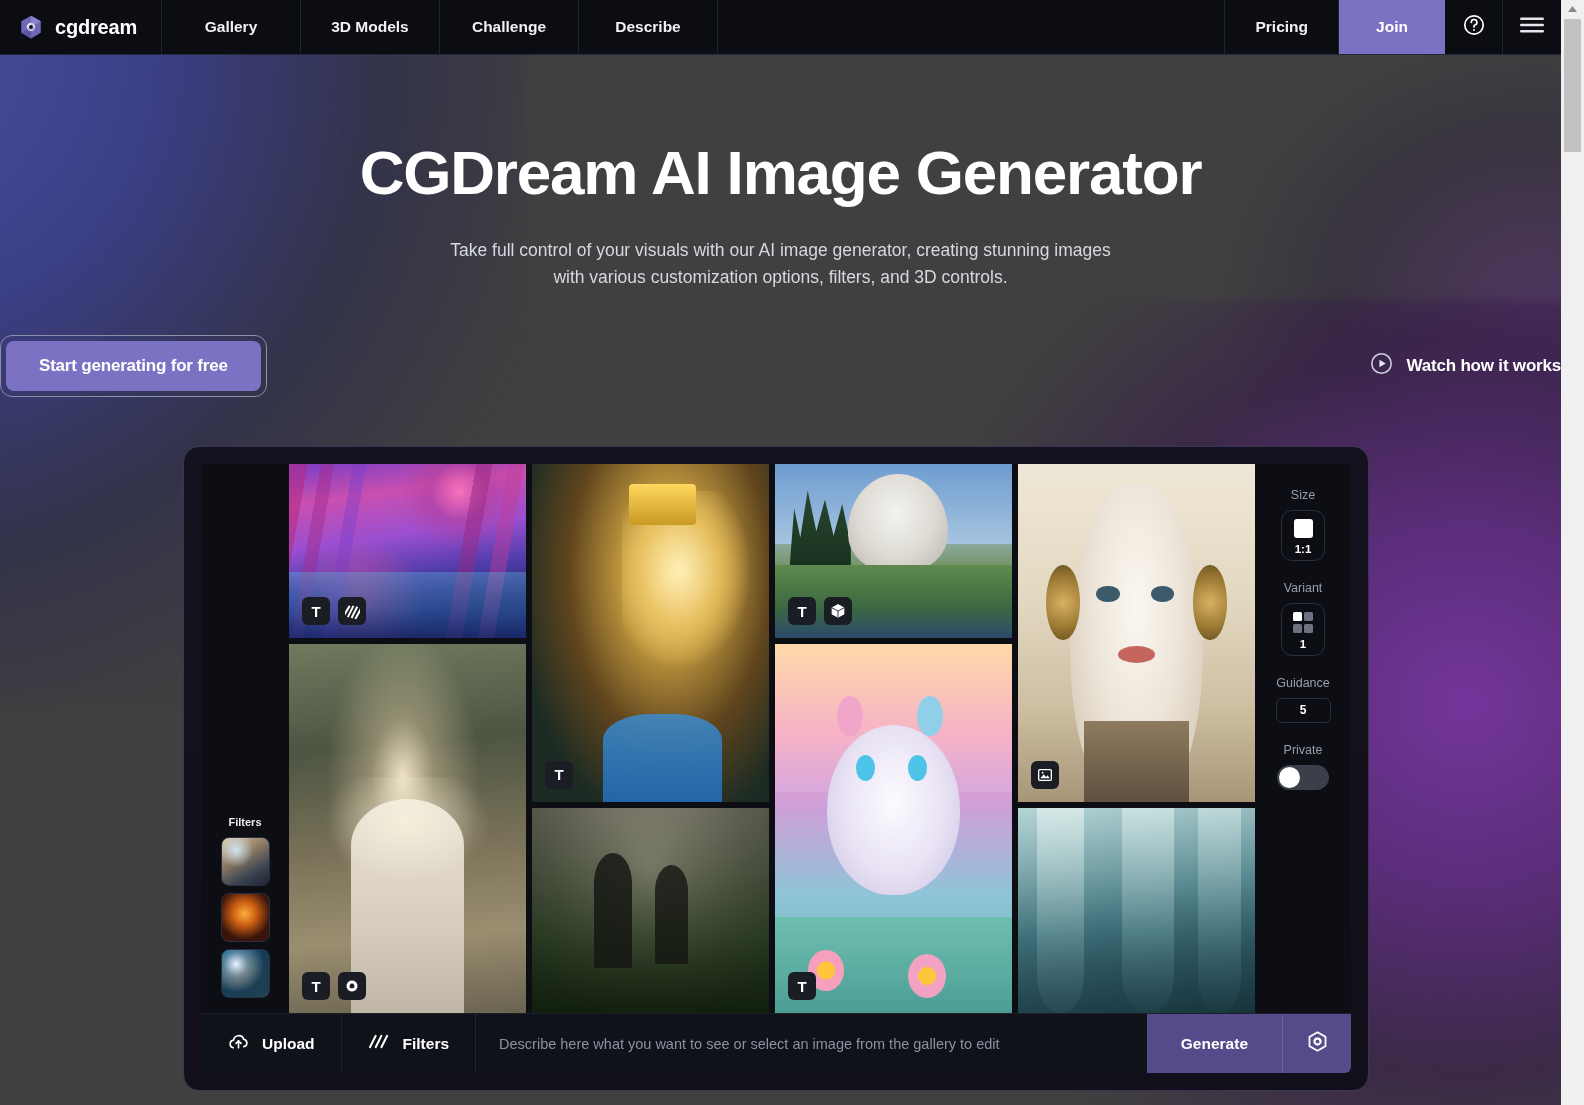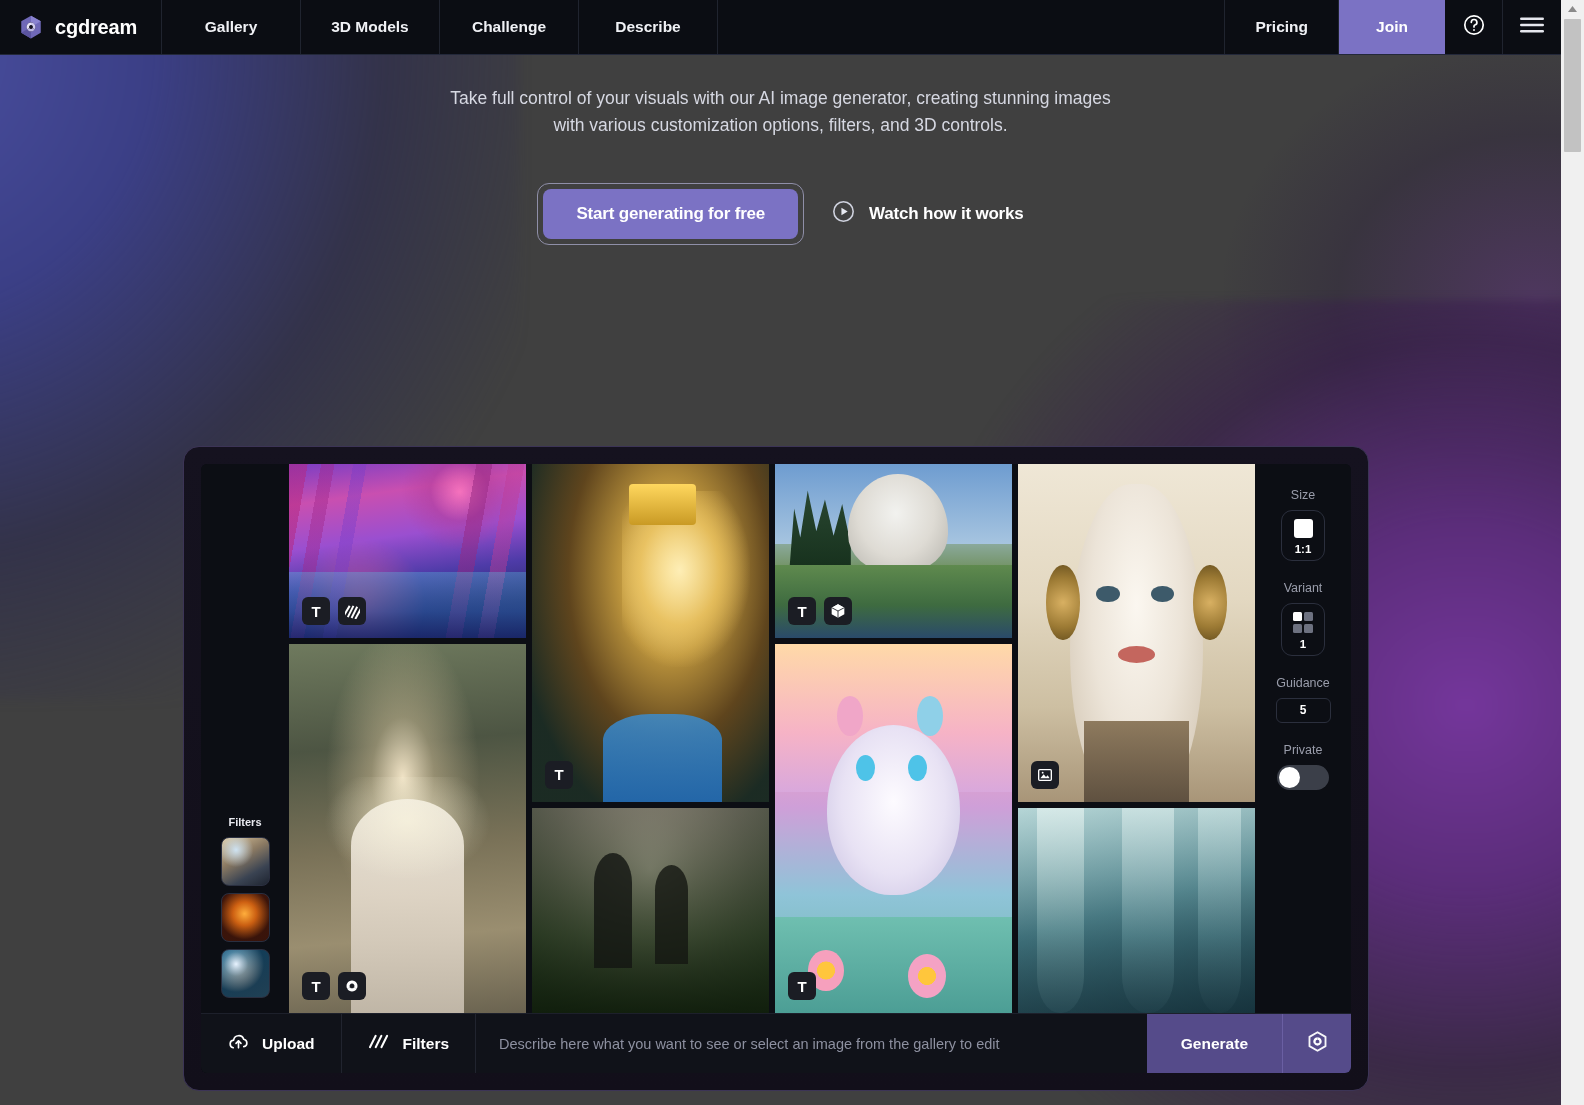--- a/index.html
+++ b/index.html
@@ -75,21 +75,21 @@
   .hero { position:absolute; top:55px; left:0; width:1561px; text-align:center; }
   .hero-title {
     margin-top:85px; color:#ffffff; font-size:62px; font-weight:700;
     letter-spacing:-1.2px; line-height:1.08;
   }
   .hero-sub {
     margin:30px auto 0; width:680px; color:#d6d8e2;
     font-size:17.5px; line-height:1.55; font-weight:400;
   }
   .cta-row {
-    margin-top:44px; display:flex; align-items:center; justify-content:center; gap:27px;
+    margin-top:44px; display:flex; align-items:center; justify-content:space-between; gap:27px;
   }
   .btn-primary-wrap {
     padding:5px; border-radius:12px; border:1px solid #8f8fa8; display:inline-block;
   }
   .btn-primary {
     background:#7b72c4; color:#ffffff; border:none; border-radius:8px;
     padding:15px 33px; font-size:17px; font-weight:700; cursor:pointer;
     font-family:"Liberation Sans", sans-serif; letter-spacing:-0.2px;
   }
   .btn-ghost {
@@ -282,20 +282,21 @@
             <rect x="1" y="2.5" width="24" height="2.6" rx="1.3" fill="#e6e7ee"></rect>
             <rect x="1" y="8.7" width="24" height="2.6" rx="1.3" fill="#e6e7ee"></rect>
             <rect x="1" y="14.9" width="24" height="2.6" rx="1.3" fill="#e6e7ee"></rect>
           </svg>
         </span>
       </div>
     </div>
   </div>
 
   <div class="hero">
+    <h1 class="hero-title">CGDream AI Image Generator</h1>
     <p class="hero-sub">Take full control of your visuals with our AI image generator, creating stunning images with various customization options, filters, and 3D controls.</p>
     <div class="cta-row">
       <div class="btn-primary-wrap">
         <button class="btn-primary">Start generating for free</button>
       </div>
       <div class="btn-ghost">
         <span>
           <svg width="25" height="25" viewBox="0 0 24 24" fill="none" stroke="#cfd2de" stroke-width="1.5">
             <circle cx="12" cy="12" r="9.3"></circle>
             <path d="M10 8.3 L16 12 L10 15.7 Z" fill="#e8eaf2" stroke="none"></path>

